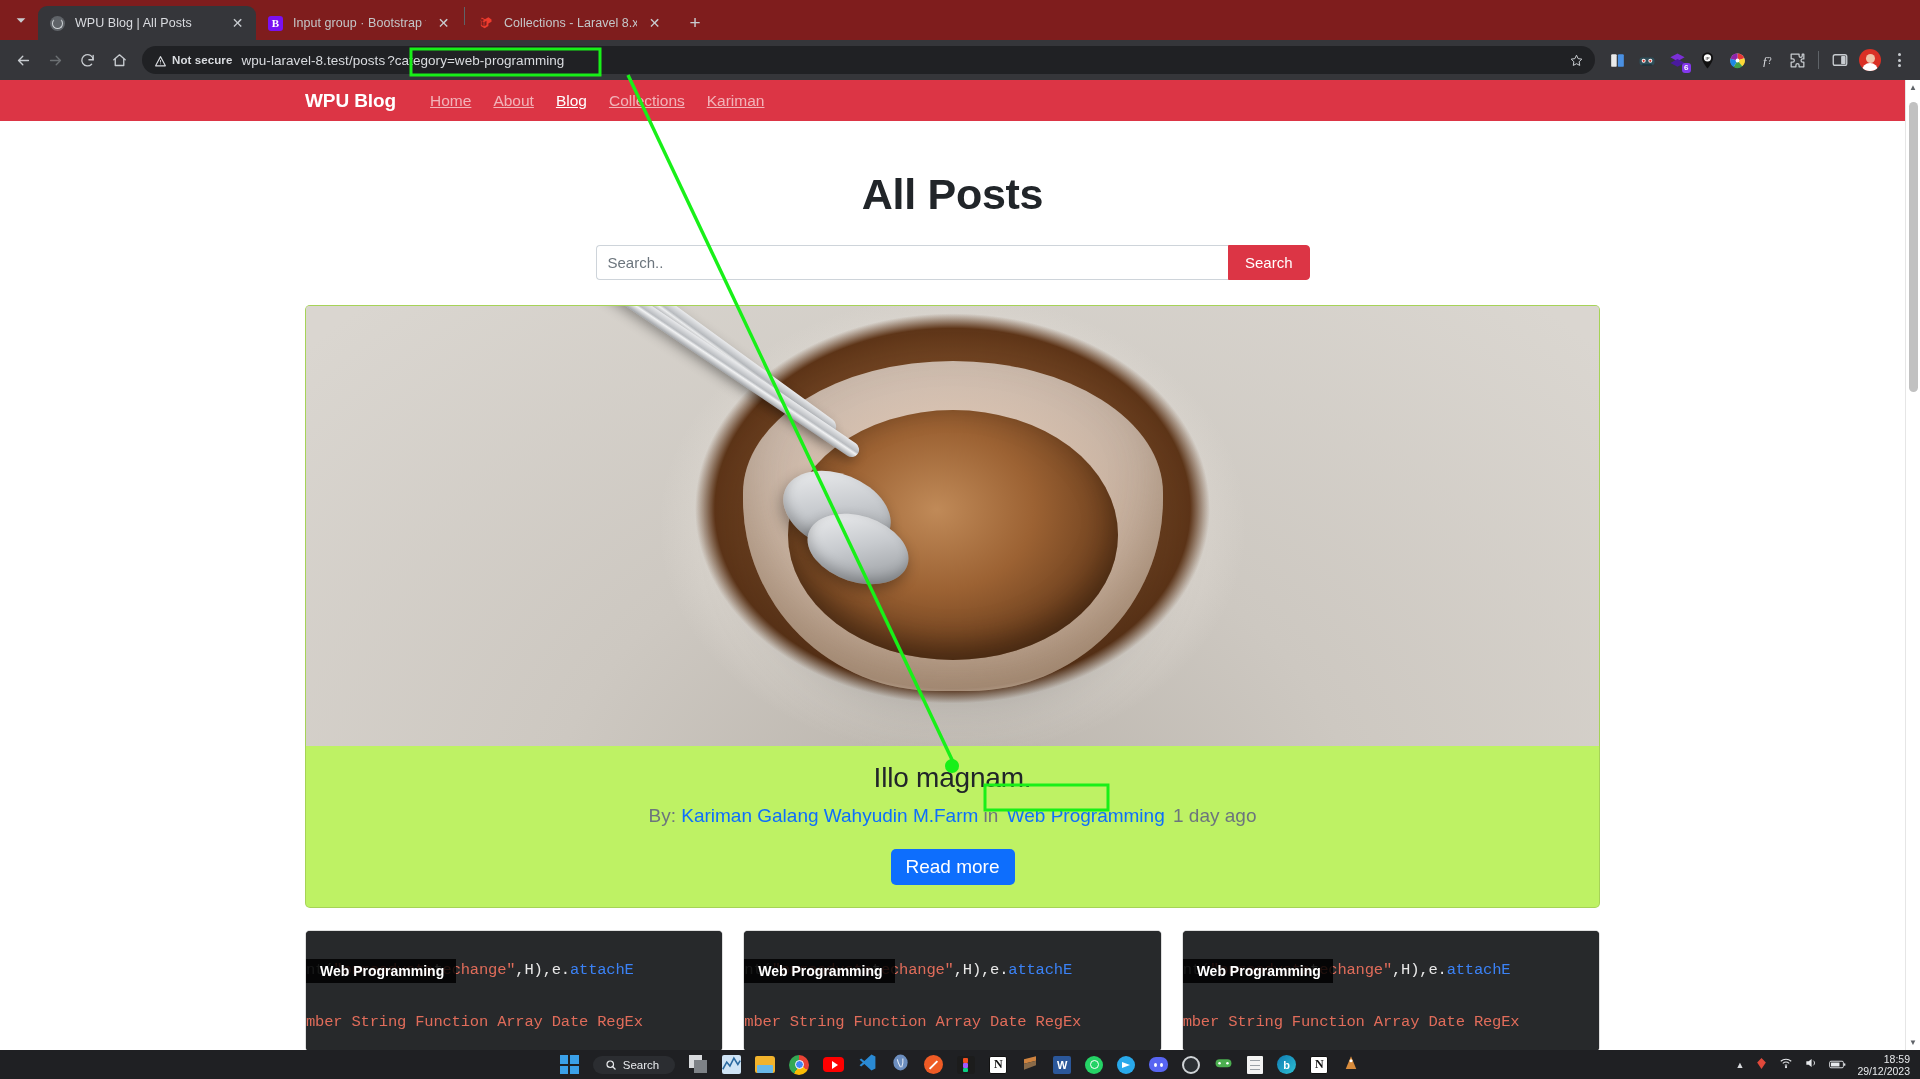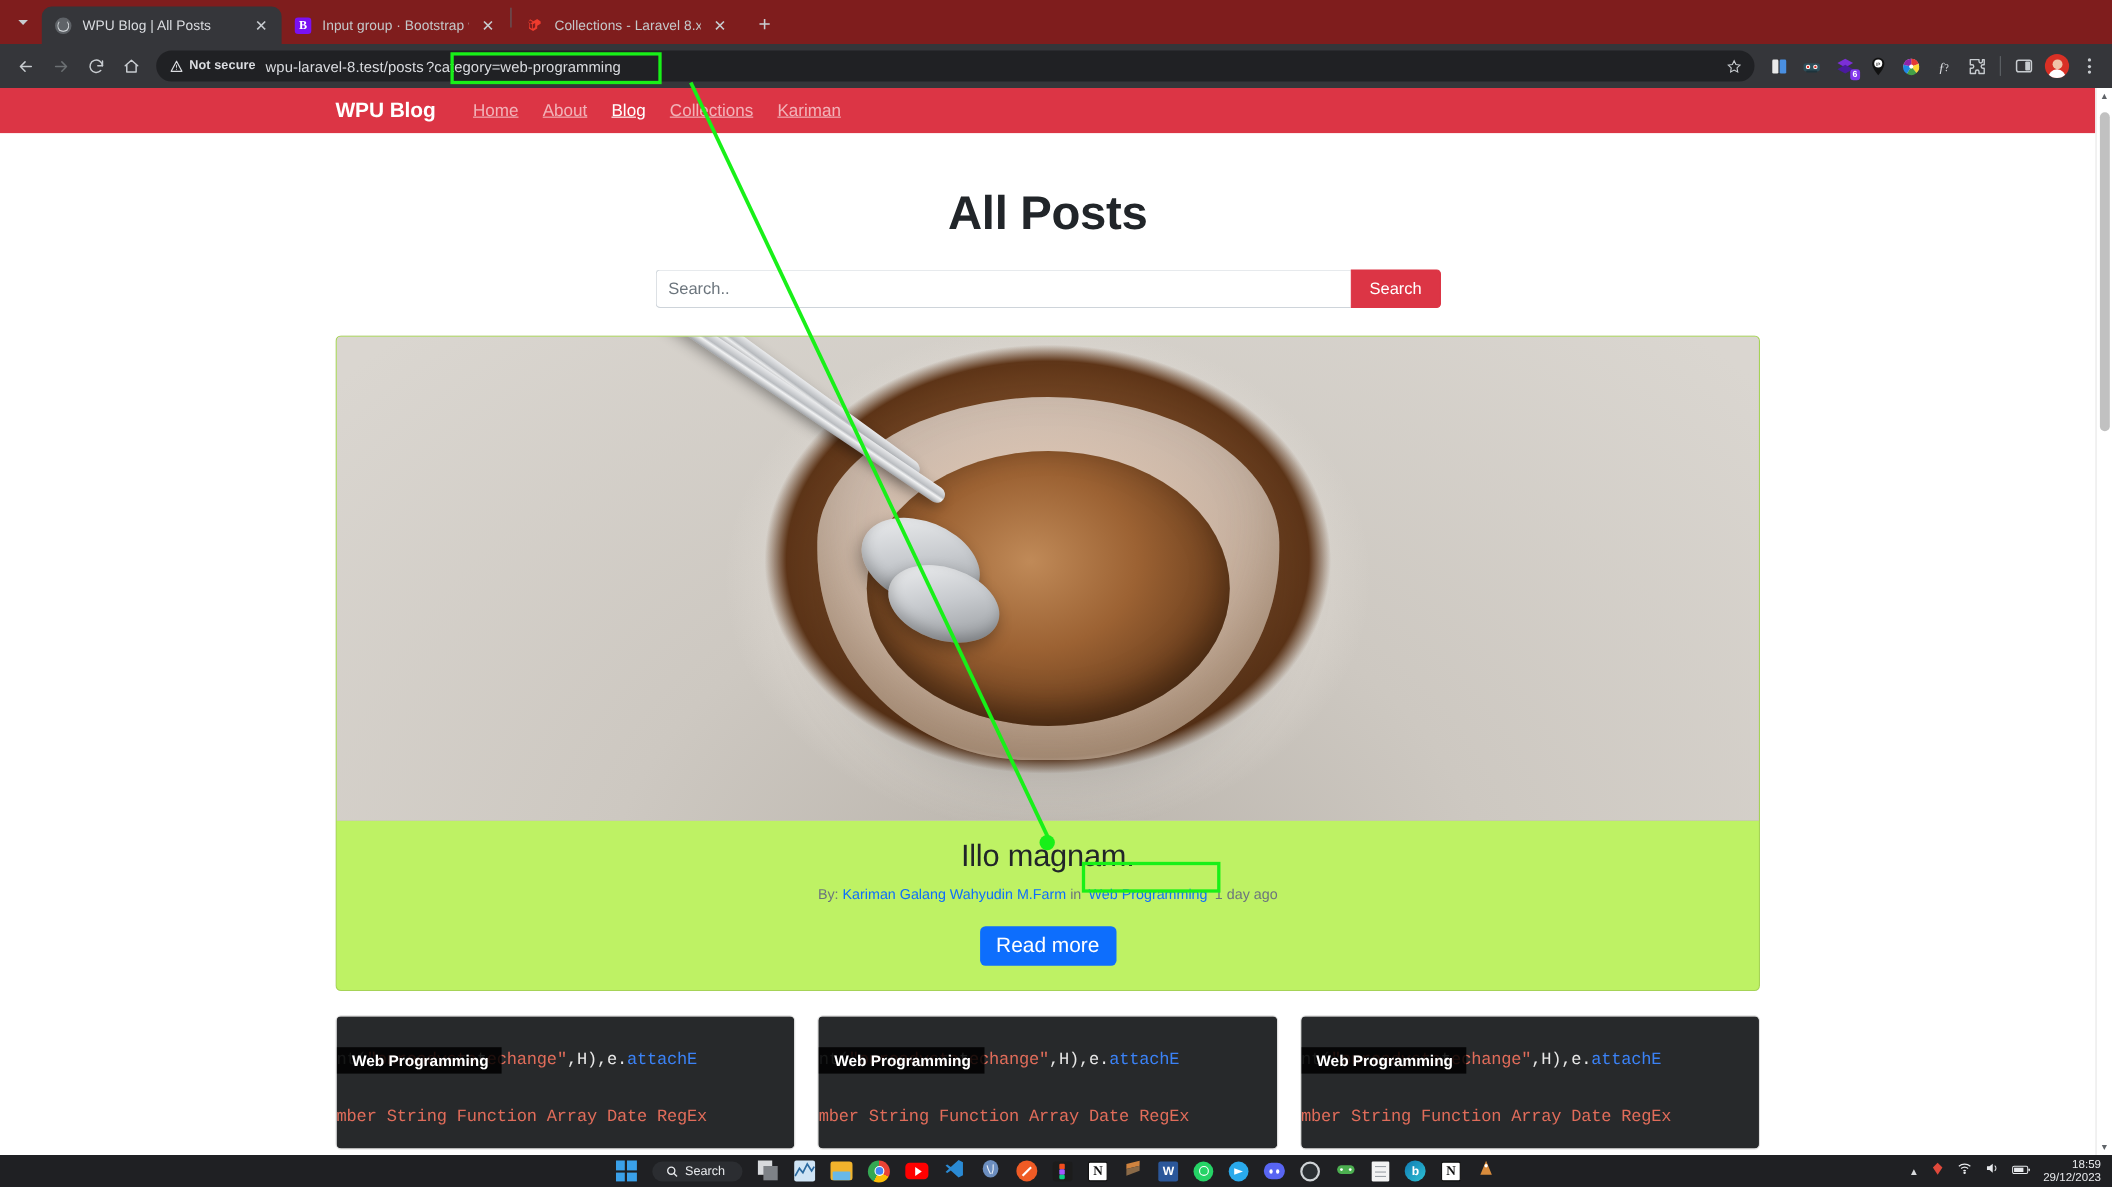--- a/index.html
+++ b/index.html
@@ -148,21 +148,21 @@
   .spoon-head{
     position:absolute; width:112px;height:74px;border-radius:50%;
     background:linear-gradient(150deg,#f4f5f6 0%,#c7cace 48%,#8d9195 100%);
     box-shadow:0 6px 14px rgba(0,0,0,.32), inset 0 -6px 12px rgba(0,0,0,.22);
   }
   .spoon-head.h1{ left:475px; top:168px; transform:rotate(22deg); }
   .spoon-head.h2{ left:500px; top:210px; transform:rotate(18deg); width:104px; height:66px; }
 
   .card-body { padding: 16px 0 22px; text-align:center; }
   .post-title { font-size:28px; font-weight:400; color:#212529; letter-spacing:-0.2px; }
-  .post-meta { margin-top:11px; font-size:13px; color:#6c757d;text-align:center; }
+  .post-meta { margin-top:11px; font-size:19px; color:#6c757d;text-align:center; }
   .post-meta a { color:#0d6efd; text-decoration:none; }
   .meta-cat { position:relative; padding:1px 3px; }
   .post-excerpt { margin-top:20px; font-size:15.3px; color:#212529; padding:0 60px; line-height:1.5; }
   .readmore {
     display:inline-block; margin-top:22px; background:#0d6efd; color:#fff; border-radius:5px;
     padding:7px 15px; font-size:19px; text-decoration:none;
   }
 
   
   .cards-row { display:flex; gap:20px; margin-top:22px; }

